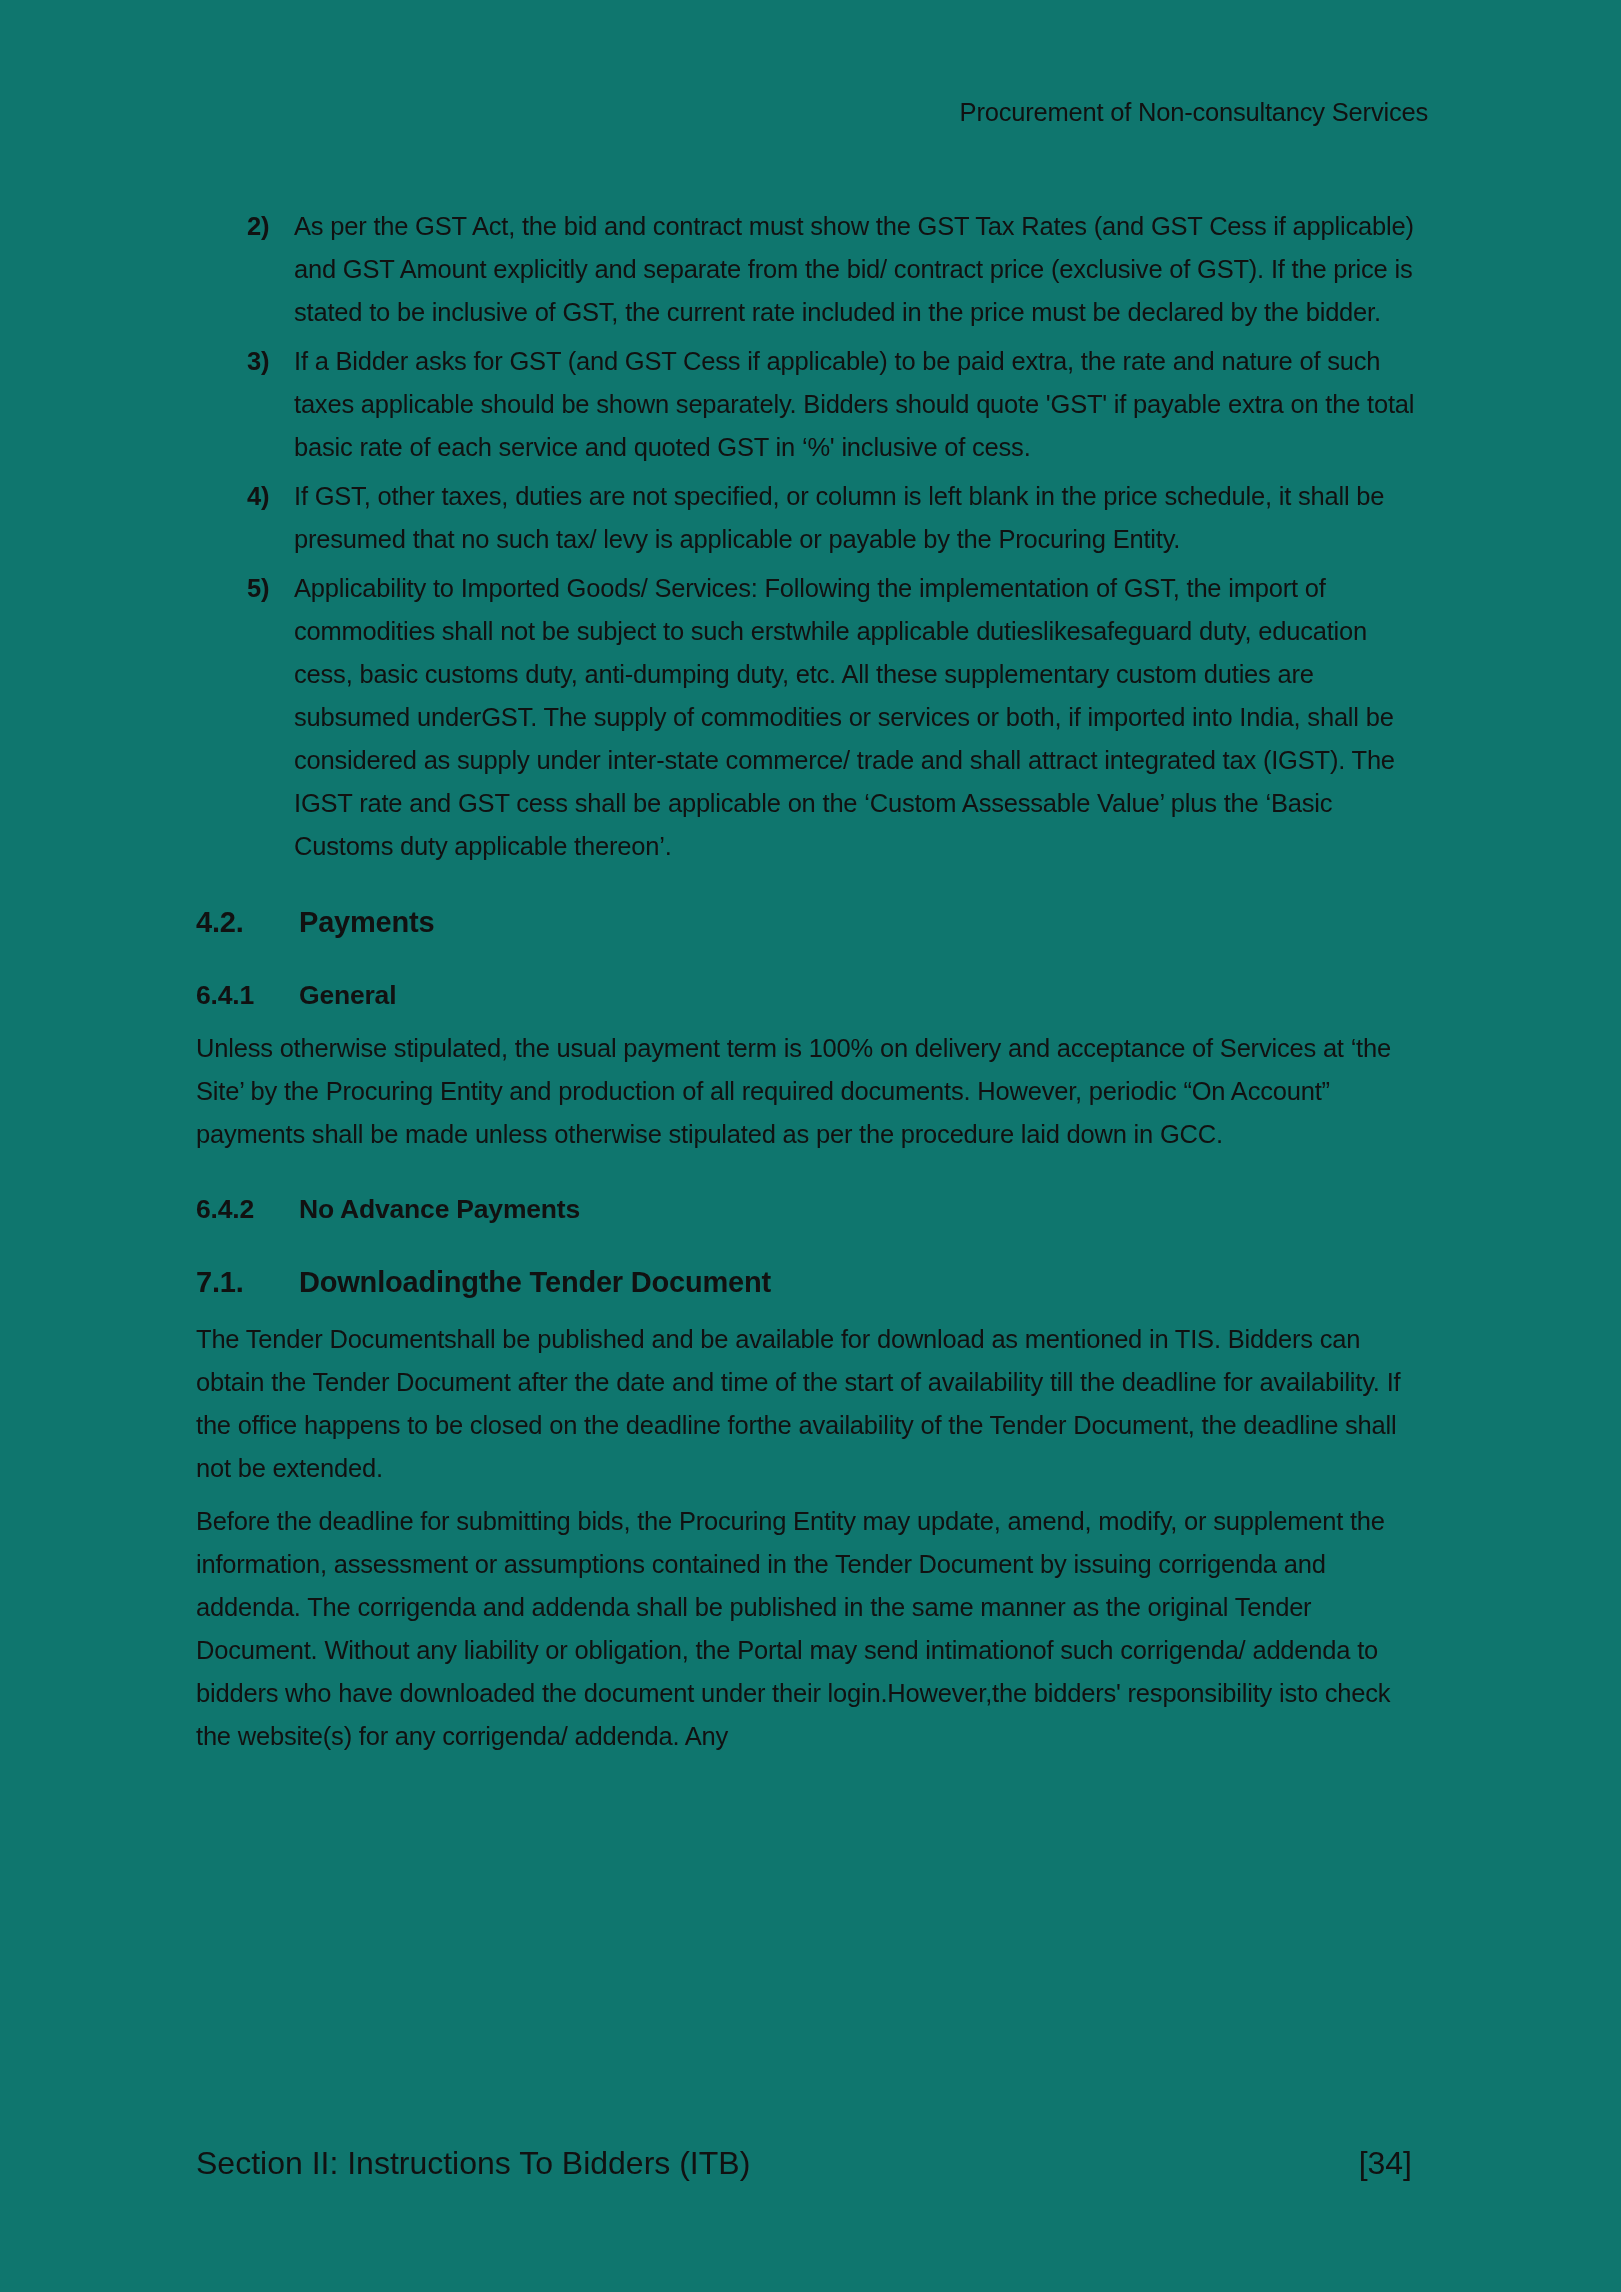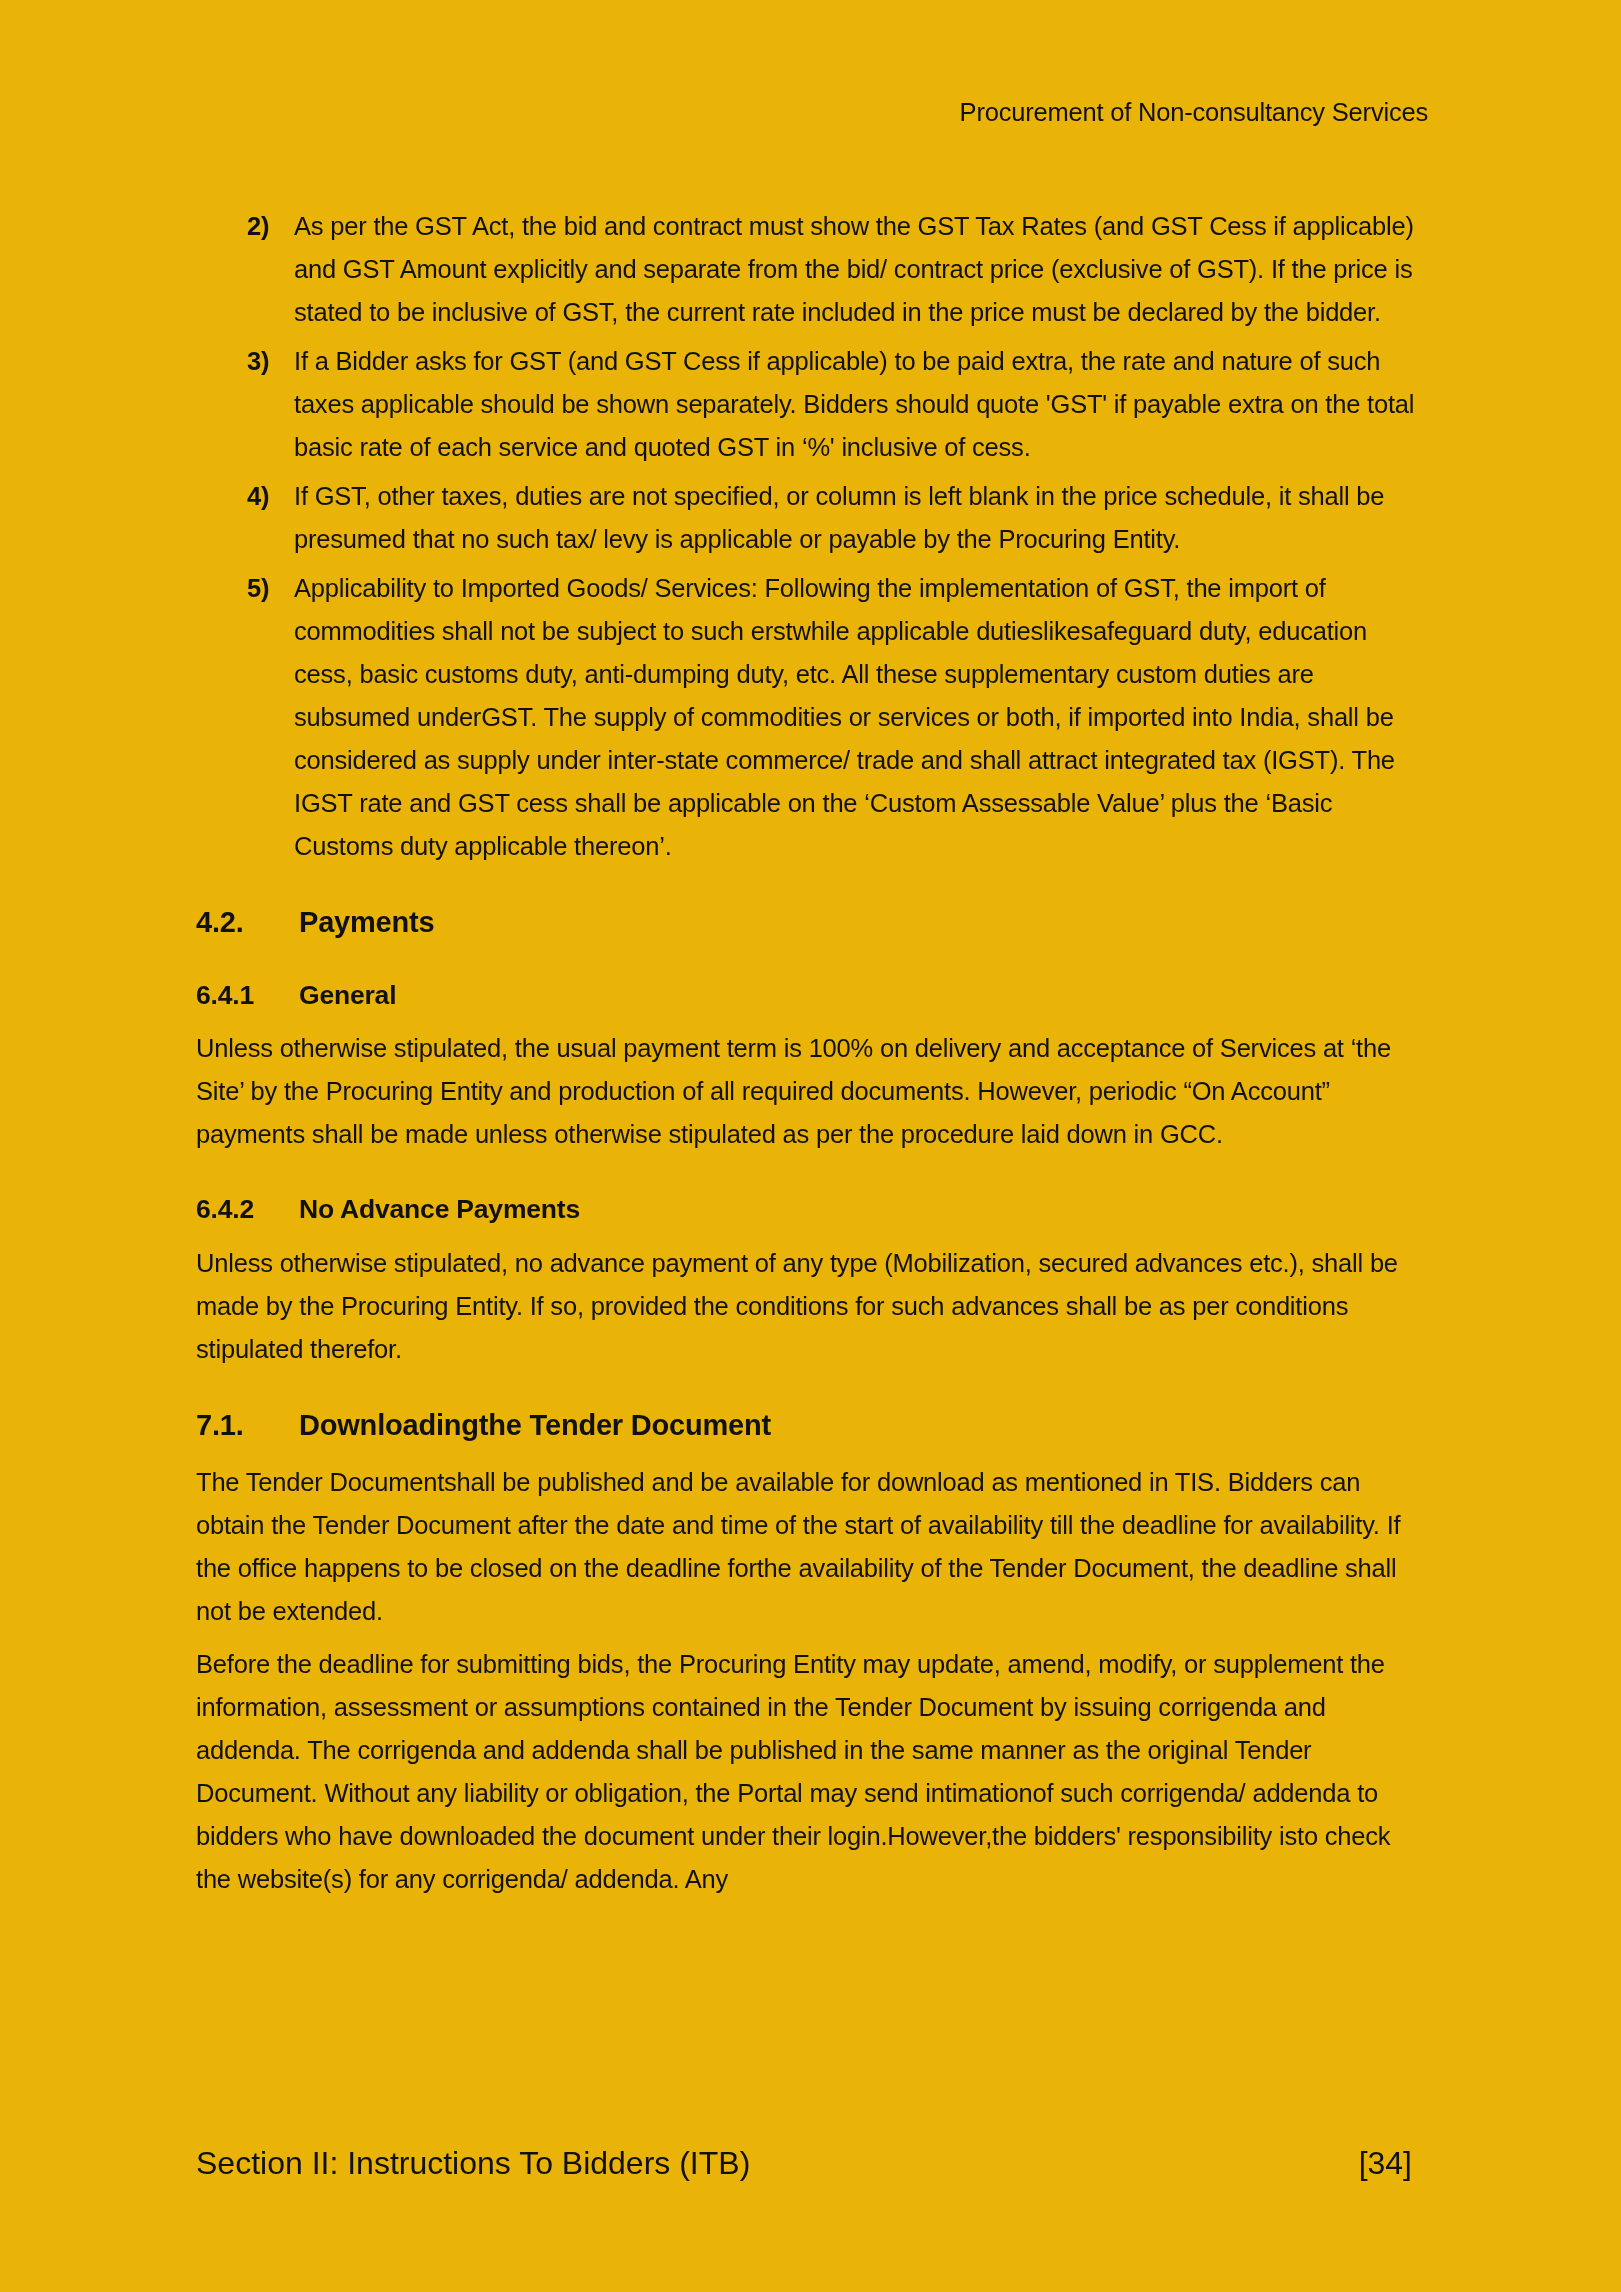--- a/index.html
+++ b/index.html
@@ -1,20 +1,20 @@
 <!DOCTYPE html>
 <html><head>
 <meta charset="utf-8">
 <style>
   html, body { margin: 0; padding: 0; background: #ffffff; }
   .page {
     position: relative;
     width: 1621px;
     height: 2293px;
-    background: #eab308;
+    background: #0f766e;
     color: #111111;
     font-family: "Liberation Sans", "DejaVu Sans", sans-serif;
     font-size: 25.5px;
     letter-spacing: -0.2px;
     line-height: 43px;
     overflow: hidden;
     box-sizing: border-box;
     padding: 98px 193px 0 196px;
   }
   .header-line {
@@ -114,21 +114,20 @@
     <div class="h3">
       <span class="hnum">6.4.1</span><span class="htitle">General</span>
     </div>
 
     <p class="body-par">Unless otherwise stipulated, the usual payment term is 100% on delivery and acceptance of Services at ‘the Site’ by the Procuring Entity and production of all required documents. However, periodic “On Account” payments shall be made unless otherwise stipulated as per the procedure laid down in GCC.</p>
 
     <div class="h3">
       <span class="hnum">6.4.2</span><span class="htitle">No Advance Payments</span>
     </div>
 
-    <p class="body-par">Unless otherwise stipulated, no advance payment of any type (Mobilization, secured advances etc.), shall be made by the Procuring Entity. If so, provided the conditions for such advances shall be as per conditions stipulated therefor.</p>
 
 
     <div class="h2">
       <span class="hnum">7.1.</span><span class="htitle">Downloadingthe Tender Document</span>
     </div>
 
     <p class="body-par">The Tender Documentshall be published and be available for download as mentioned in TIS. Bidders can obtain the Tender Document after the date and time of the start of availability till the deadline for availability. If the office happens to be closed on the deadline forthe availability of the Tender Document, the deadline shall not be extended.</p>
 
 
     <p class="body-par">Before the deadline for submitting bids, the Procuring Entity may update, amend, modify, or supplement the information, assessment or assumptions contained in the Tender Document by issuing corrigenda and addenda. The corrigenda and addenda shall be published in the same manner as the original Tender Document. Without any liability or obligation, the Portal may send intimationof such corrigenda/ addenda to bidders who have downloaded the document under their login.However,the bidders' responsibility isto check the website(s) for any corrigenda/ addenda. Any</p>

